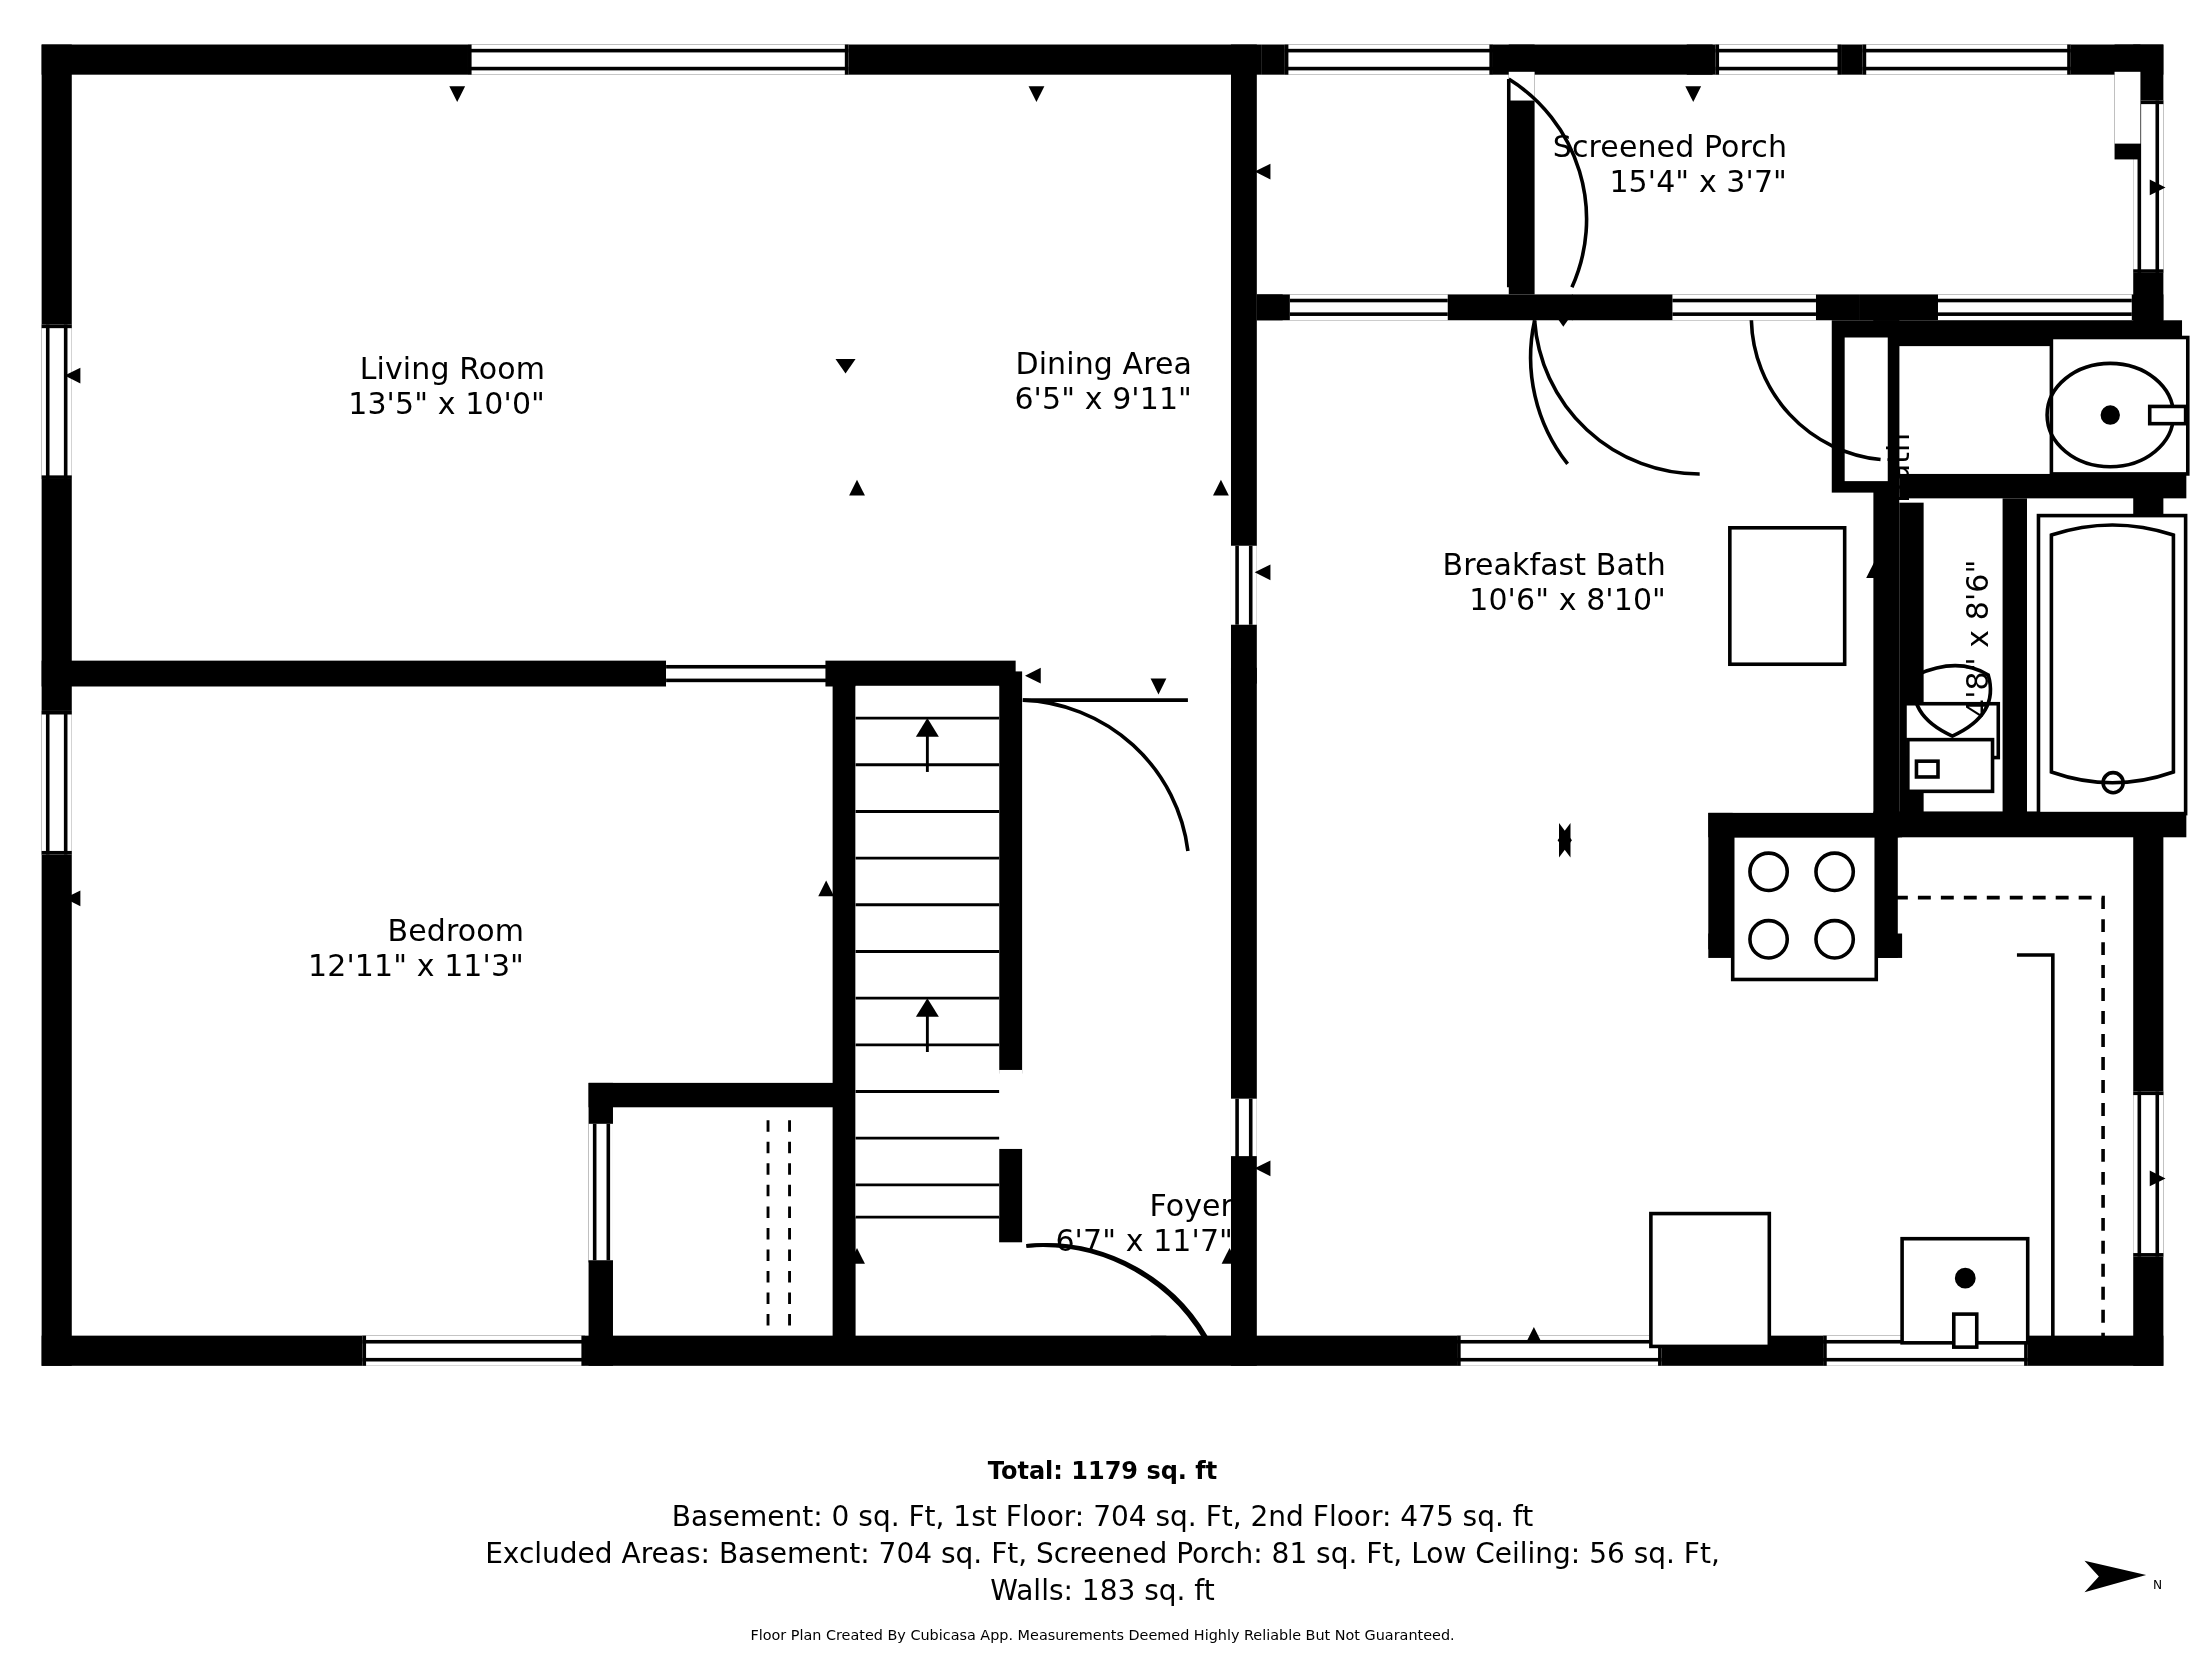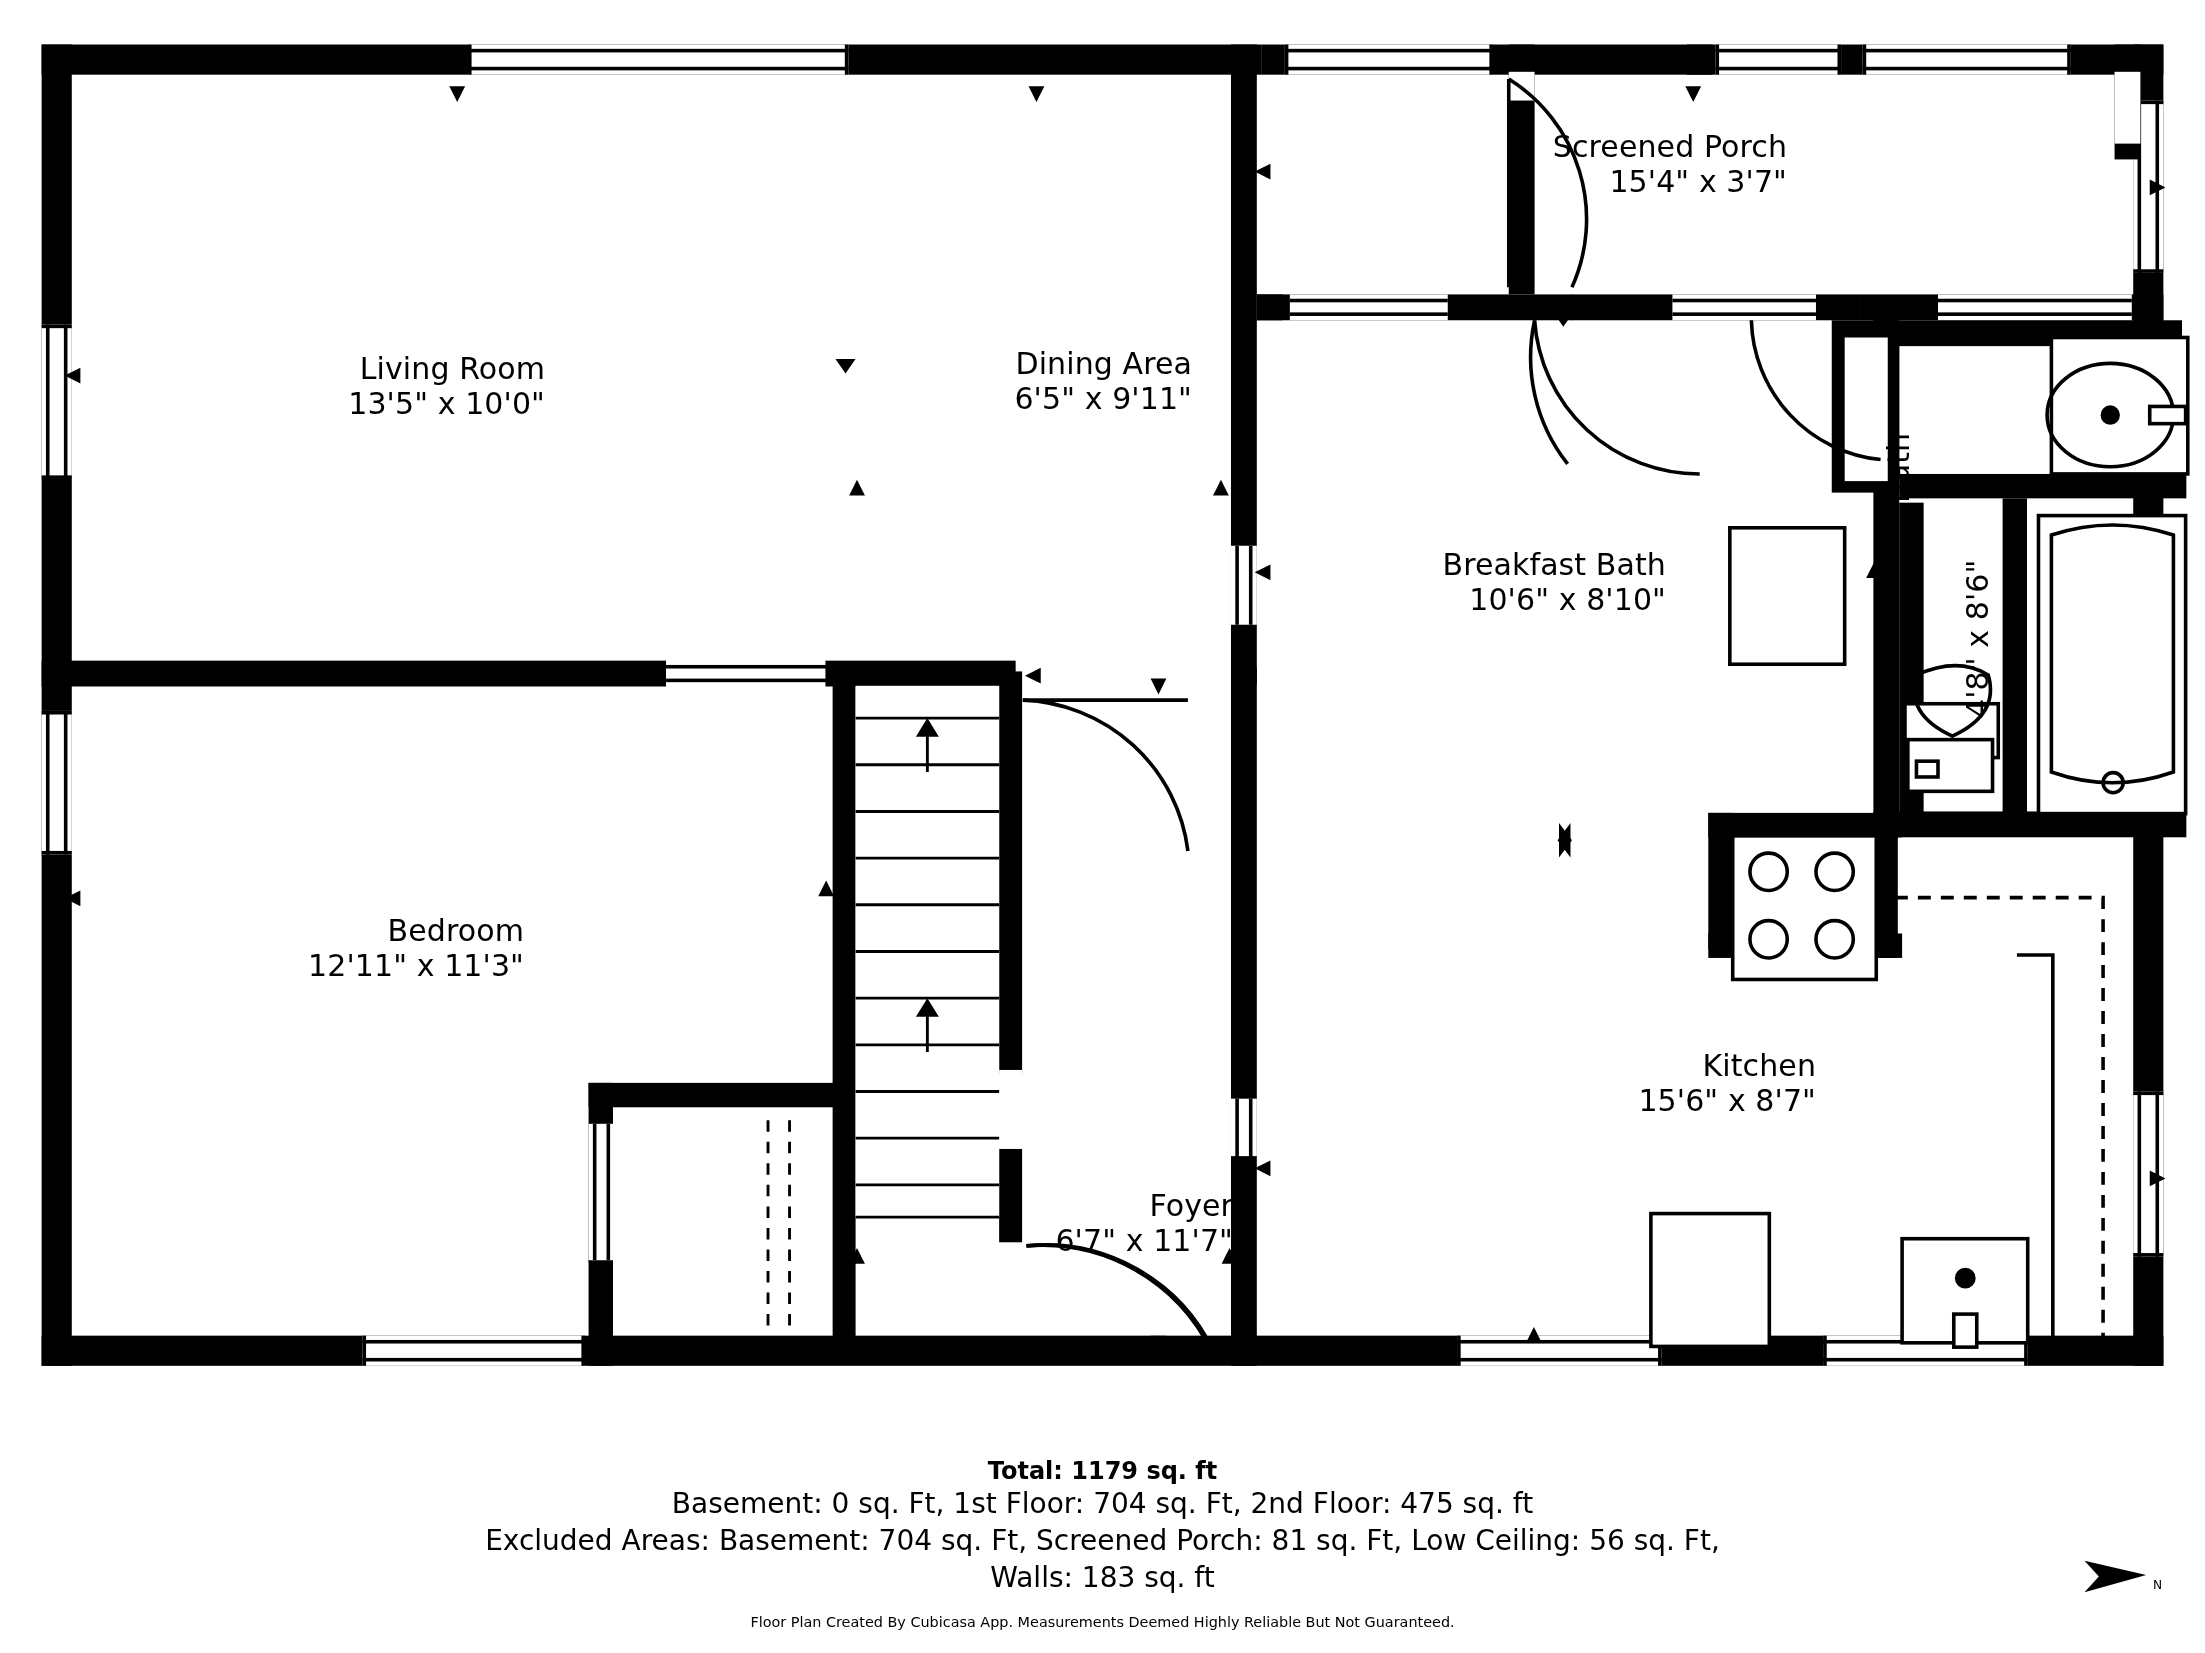--- a/index.html
+++ b/index.html
@@ -53,21 +53,21 @@
     position: absolute;
     left: 0;
     top: 1457px;
     width: 2205px;
     text-align: center;
     font-family: "DejaVu Sans", sans-serif;
   }
   #footer .total {
     font-size: 24px;
     font-weight: bold;
-    margin-bottom: 1px;
+    margin-bottom: 14px;
   }
   #footer .line {
     font-size: 28px;
     line-height: 1.32;
   }
   #footer .credit {
     margin-top: 17px;
     font-size: 14.4px;
   }
   #compass {
@@ -366,24 +366,20 @@
   </div>
   <div class="rot-label" style="left:1960px; top:718px; width:43px; height:215px; transform:rotate(-90deg); transform-origin:left top;">
     <span class="room-dims">4'8" x 8'6"</span>
   </div>
 
   <div class="room-label" style="left:237px; top:913px; width:287px;">
     <div class="room-name">Bedroom</div>
     <div class="room-dims">12'11" x 11'3"</div>
   </div>
 
-  <div class="room-label" style="left:1529px; top:1048px; width:287px;">
-    <div class="room-name">Kitchen</div>
-    <div class="room-dims">15'6" x 8'7"</div>
-  </div>
 
   <div class="room-label" style="left:946px; top:1188px; width:287px;">
     <div class="room-name">Foyer</div>
     <div class="room-dims">6'7" x 11'7"</div>
   </div>
 
   <div id="footer">
     <div class="total">Total: 1179 sq. ft</div>
     <div class="line">Basement: 0 sq. Ft, 1st Floor: 704 sq. Ft, 2nd Floor: 475 sq. ft</div>
     <div class="line">Excluded Areas: Basement: 704 sq. Ft, Screened Porch: 81 sq. Ft, Low Ceiling: 56 sq. Ft,</div>

